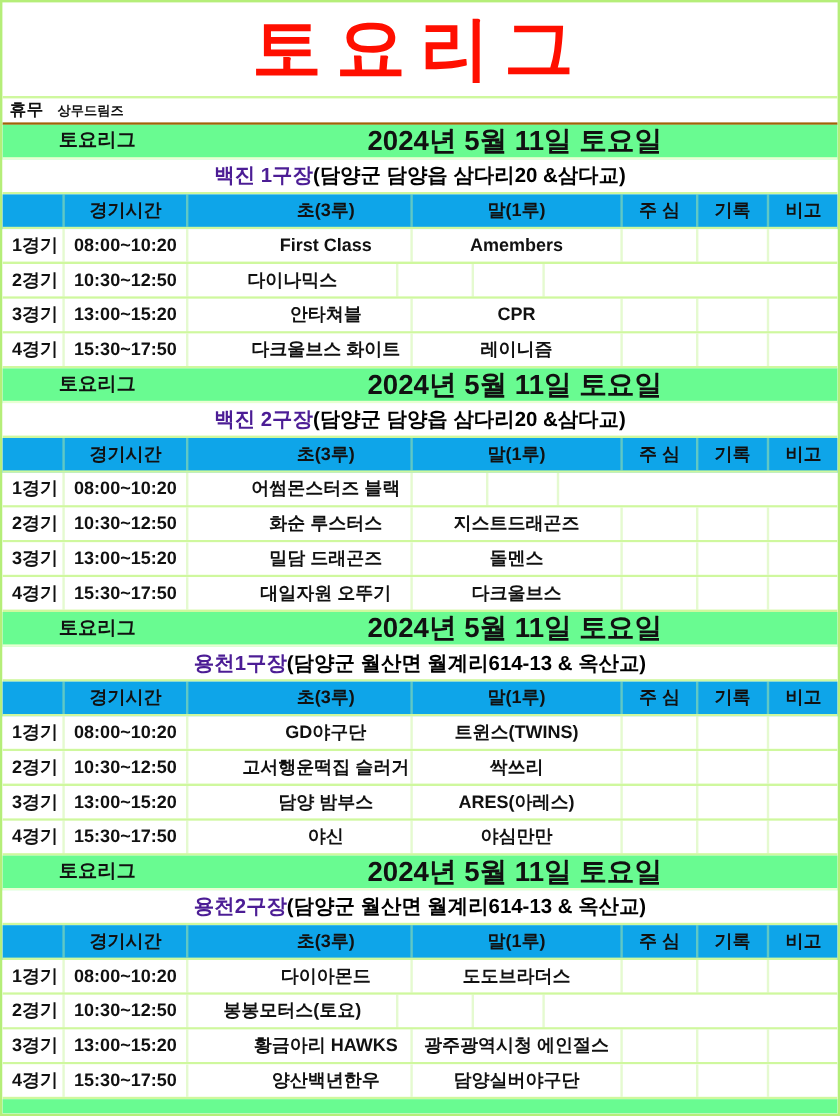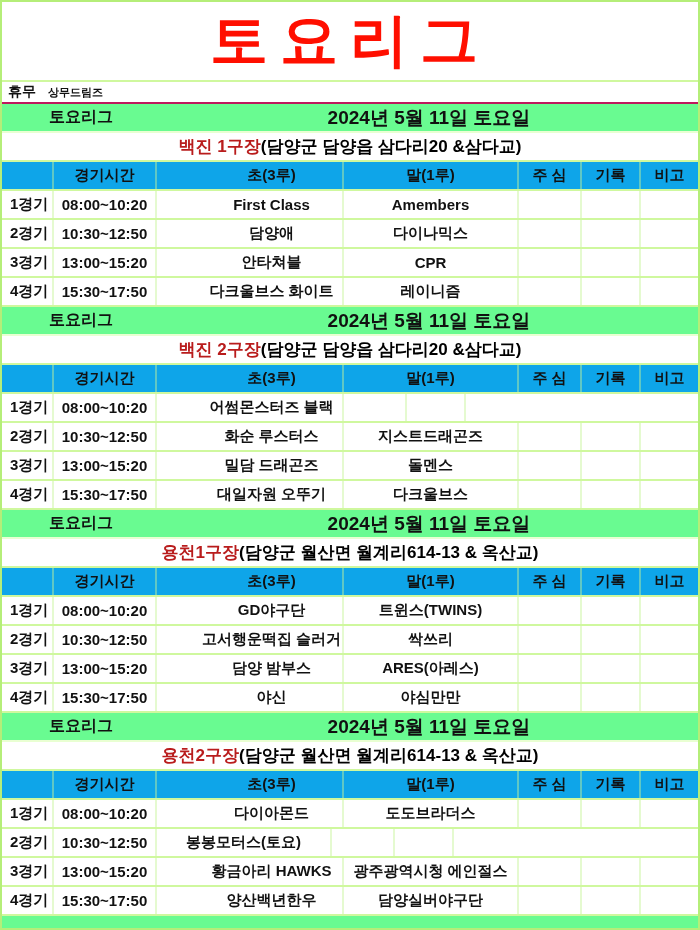--- a/index.html
+++ b/index.html
@@ -9,33 +9,33 @@
     font-family:"Liberation Sans",sans-serif;font-weight:700;color:#111;
     display:flex;flex-direction:column;overflow:hidden;
   }
   .title-row{
     height:80px;flex:0 0 80px;display:flex;align-items:center;justify-content:center;
     font-size:58px;font-weight:800;letter-spacing:12px;
     border-bottom:2px solid #cff89e;box-sizing:border-box;color:#ff0f00;
   }
   .rest-row{
     height:22px;flex:0 0 22px;display:flex;align-items:center;
-    border-bottom:2px solid #be185d;box-sizing:border-box;padding-left:6px;
+    border-bottom:2px solid #a16207;box-sizing:border-box;padding-left:6px;
   }
   .rest-label{font-size:14px;font-weight:800;}
   .rest-team{font-size:11px;font-weight:600;margin-left:12px;}
   .row{
     height:29px;flex:0 0 29px;display:flex;align-items:center;
     box-sizing:border-box;border-bottom:2px solid #cff89e;background:#fff;
   }
   .row.league{background:#69fb91;font-size:16px;border-bottom:2px solid #e9ffd2;}
   .row.league .c-lbl{width:158px;text-align:center;}
-  .row.league .c-date{flex:1;text-align:center;font-size:19px;}
+  .row.league .c-date{flex:1;text-align:center;font-size:23px;}
   .row.stadium{justify-content:center;font-size:17px;}
-  .st-name{color:#b91c1c;}
+  .st-name{color:#4c1d95;}
   .st-loc{color:#000000;}
   .row.cols{background:#0ea5e9;font-size:15px;}
   .row.game{font-size:15px;}
   .cell{box-sizing:border-box;height:100%;display:flex;align-items:center;justify-content:center;}
   .c-no{width:52px;justify-content:flex-start;padding-left:8px;}
   .c-time{width:103px;}
   .c-home{width:187px;padding-left:44px;}
   .c-away{width:175px;}
   .c-ump{width:63px;}
   .c-rec{width:59px;}
@@ -79,21 +79,20 @@
           <div class="cell c-time">08:00~10:20</div>
           <div class="cell c-home">First Class</div>
           <div class="cell c-away">Amembers</div>
           <div class="cell c-ump"></div>
           <div class="cell c-rec"></div>
           <div class="cell c-note"></div>
         </div>
         <div class="row game">
           <div class="cell c-no">2경기</div>
           <div class="cell c-time">10:30~12:50</div>
-          <div class="cell c-home">담양애</div>
           <div class="cell c-away">다이나믹스</div>
           <div class="cell c-ump"></div>
           <div class="cell c-rec"></div>
           <div class="cell c-note"></div>
         </div>
         <div class="row game">
           <div class="cell c-no">3경기</div>
           <div class="cell c-time">13:00~15:20</div>
           <div class="cell c-home">안타쳐블</div>
           <div class="cell c-away">CPR</div>

